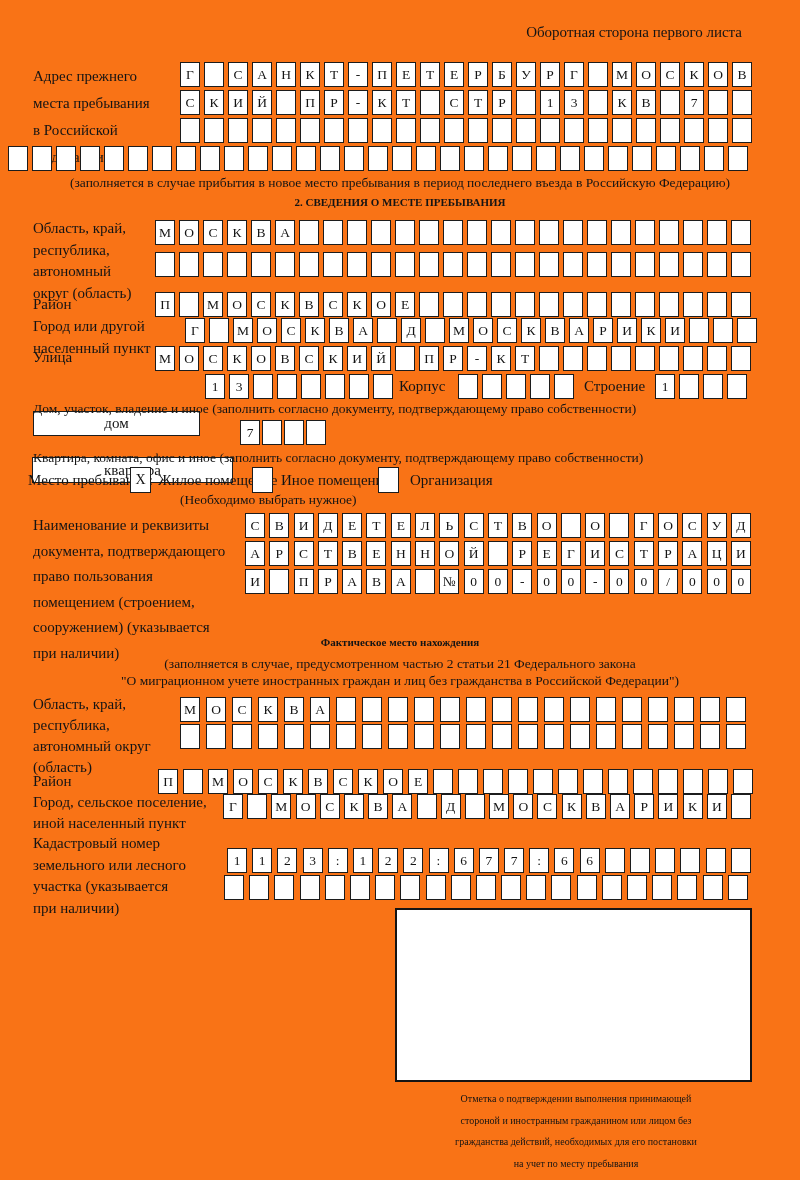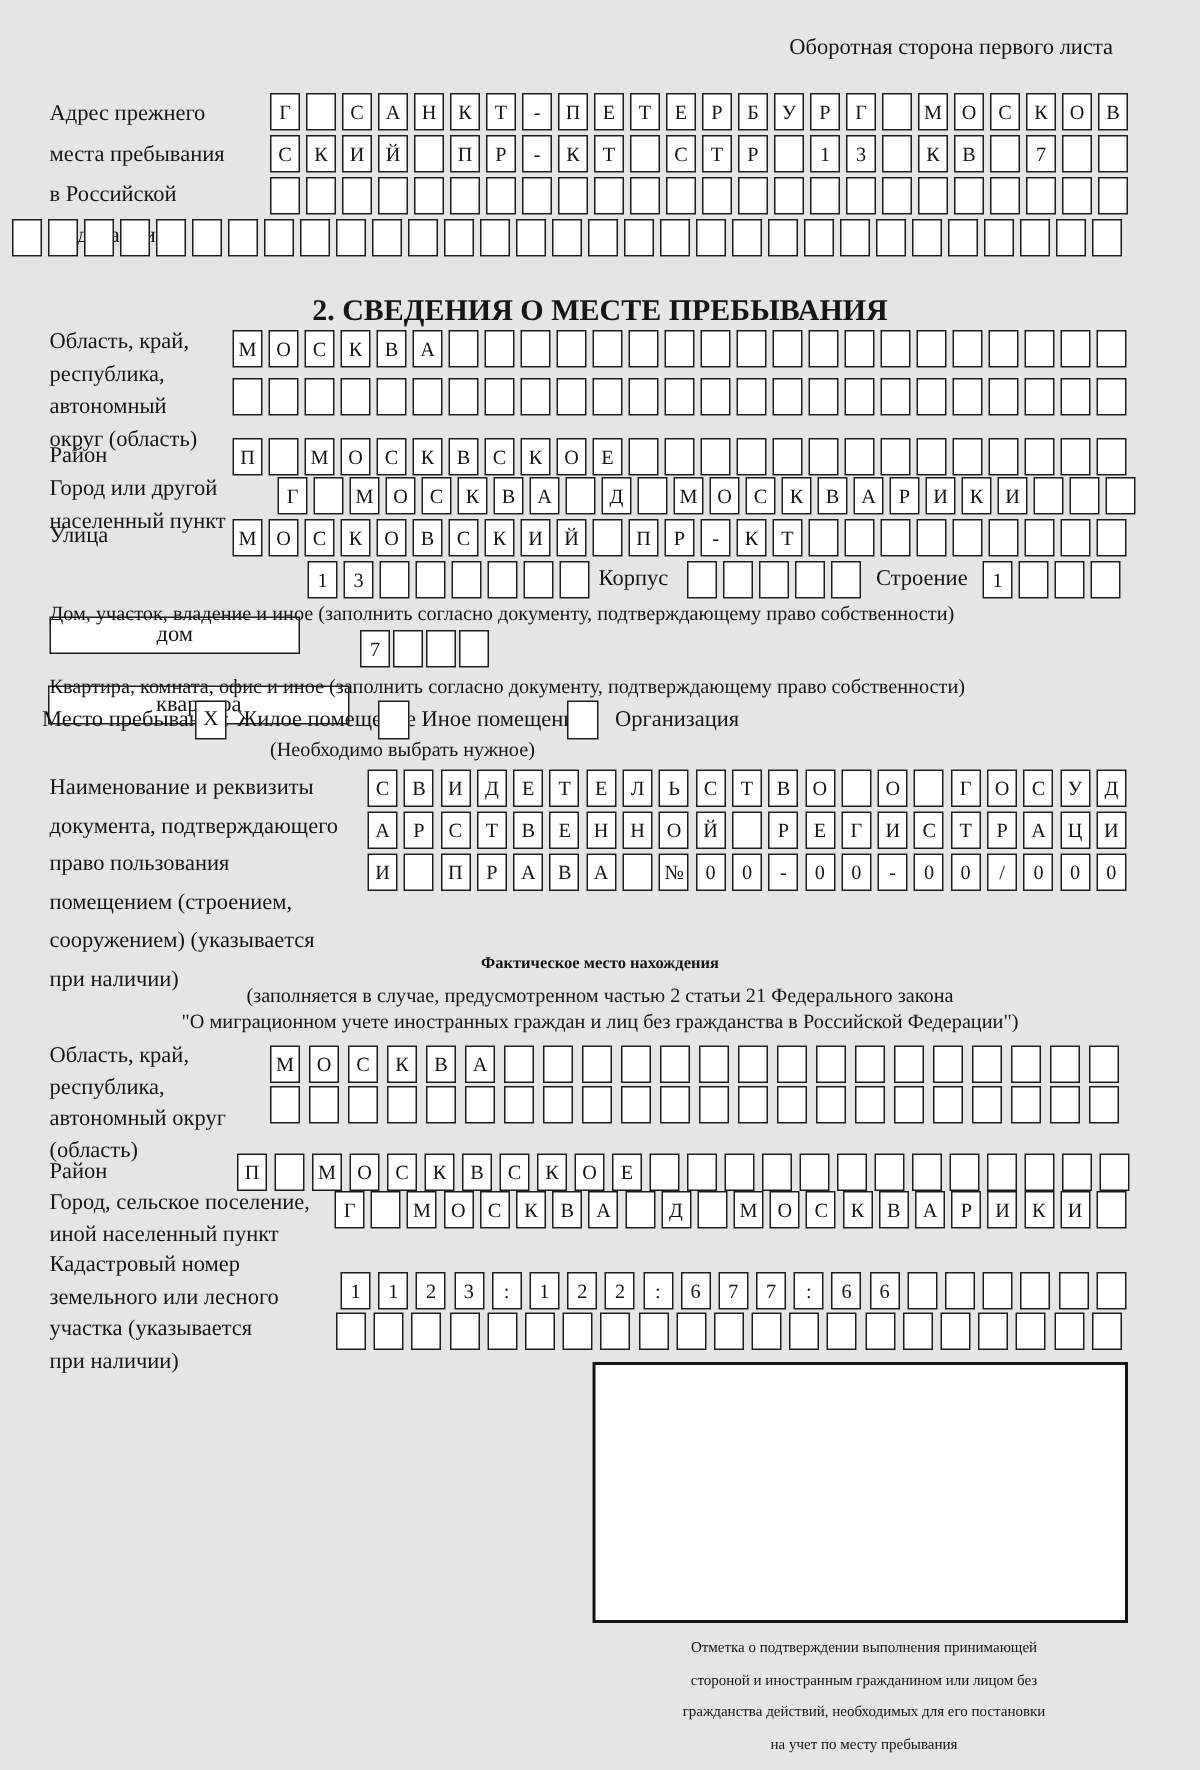--- a/index.html
+++ b/index.html
@@ -1,23 +1,23 @@
 <!DOCTYPE html>
 <html><head>
 <meta charset="utf-8">
 <style>
   * { margin:0; padding:0; box-sizing:border-box; }
   html,body { background:#ffffff; }
   body { font-family:"Liberation Serif","DejaVu Serif",serif; color:#141414; }
-  #page { position:relative; width:800px; height:1180px; background:#e5e5e5; overflow:hidden; }
+  #page { position:relative; width:800px; height:1180px; background:#f97316; overflow:hidden; }
 
   .lbl  { position:absolute; font-size:15px; line-height:21px; white-space:pre-line; }
   .note { position:absolute; font-size:13.5px; line-height:16px; white-space:pre-line; }
   .center { left:0; width:100%; text-align:center; }
-  .hdr { position:absolute; left:0; width:100%; text-align:center; font-weight:bold; font-size:20px; }
+  .hdr { position:absolute; left:0; width:100%; text-align:center; font-weight:bold; font-size:11px; }
 
   .cells { position:absolute; display:flex; gap:4px; }
   .cell  { flex:0 0 20px; width:20px; height:25px; border:1.6px solid #1c1c1c;
            display:inline-flex; align-items:center; justify-content:center;
            font-size:13.5px; line-height:1; background:#fff; }
 
   .wbox { position:absolute; border:1.8px solid #1c1c1c; display:flex; align-items:center;
           justify-content:center; font-size:15px; background:#fff;margin-top:37px; }
   .cb   { position:absolute; width:21px; height:26px; border:1.6px solid #1c1c1c;
           display:flex; align-items:center; justify-content:center; font-size:14px; background:#fff; }
@@ -138,20 +138,21 @@
       <span class="cell"></span>
       <span class="cell"></span>
       <span class="cell"></span>
       <span class="cell"></span>
       <span class="cell"></span>
       <span class="cell"></span>
       <span class="cell"></span>
       <span class="cell"></span>
       <span class="cell"></span>
     </div>
+  <div class="note center" style="top:175px;">(заполняется в случае прибытия в новое место пребывания в период последнего въезда в Российскую Федерацию)</div>
 
   <div class="hdr" style="top:196px;">2. СВЕДЕНИЯ О МЕСТЕ ПРЕБЫВАНИЯ</div>
 
   <div class="lbl" style="left:33px; top:218px; line-height:21.5px;">Область, край,
 республика,
 автономный
 округ (область)</div>
   <div class="cells" style="left:155px; top:220px;">
       <span class="cell">М</span>
       <span class="cell">О</span>

